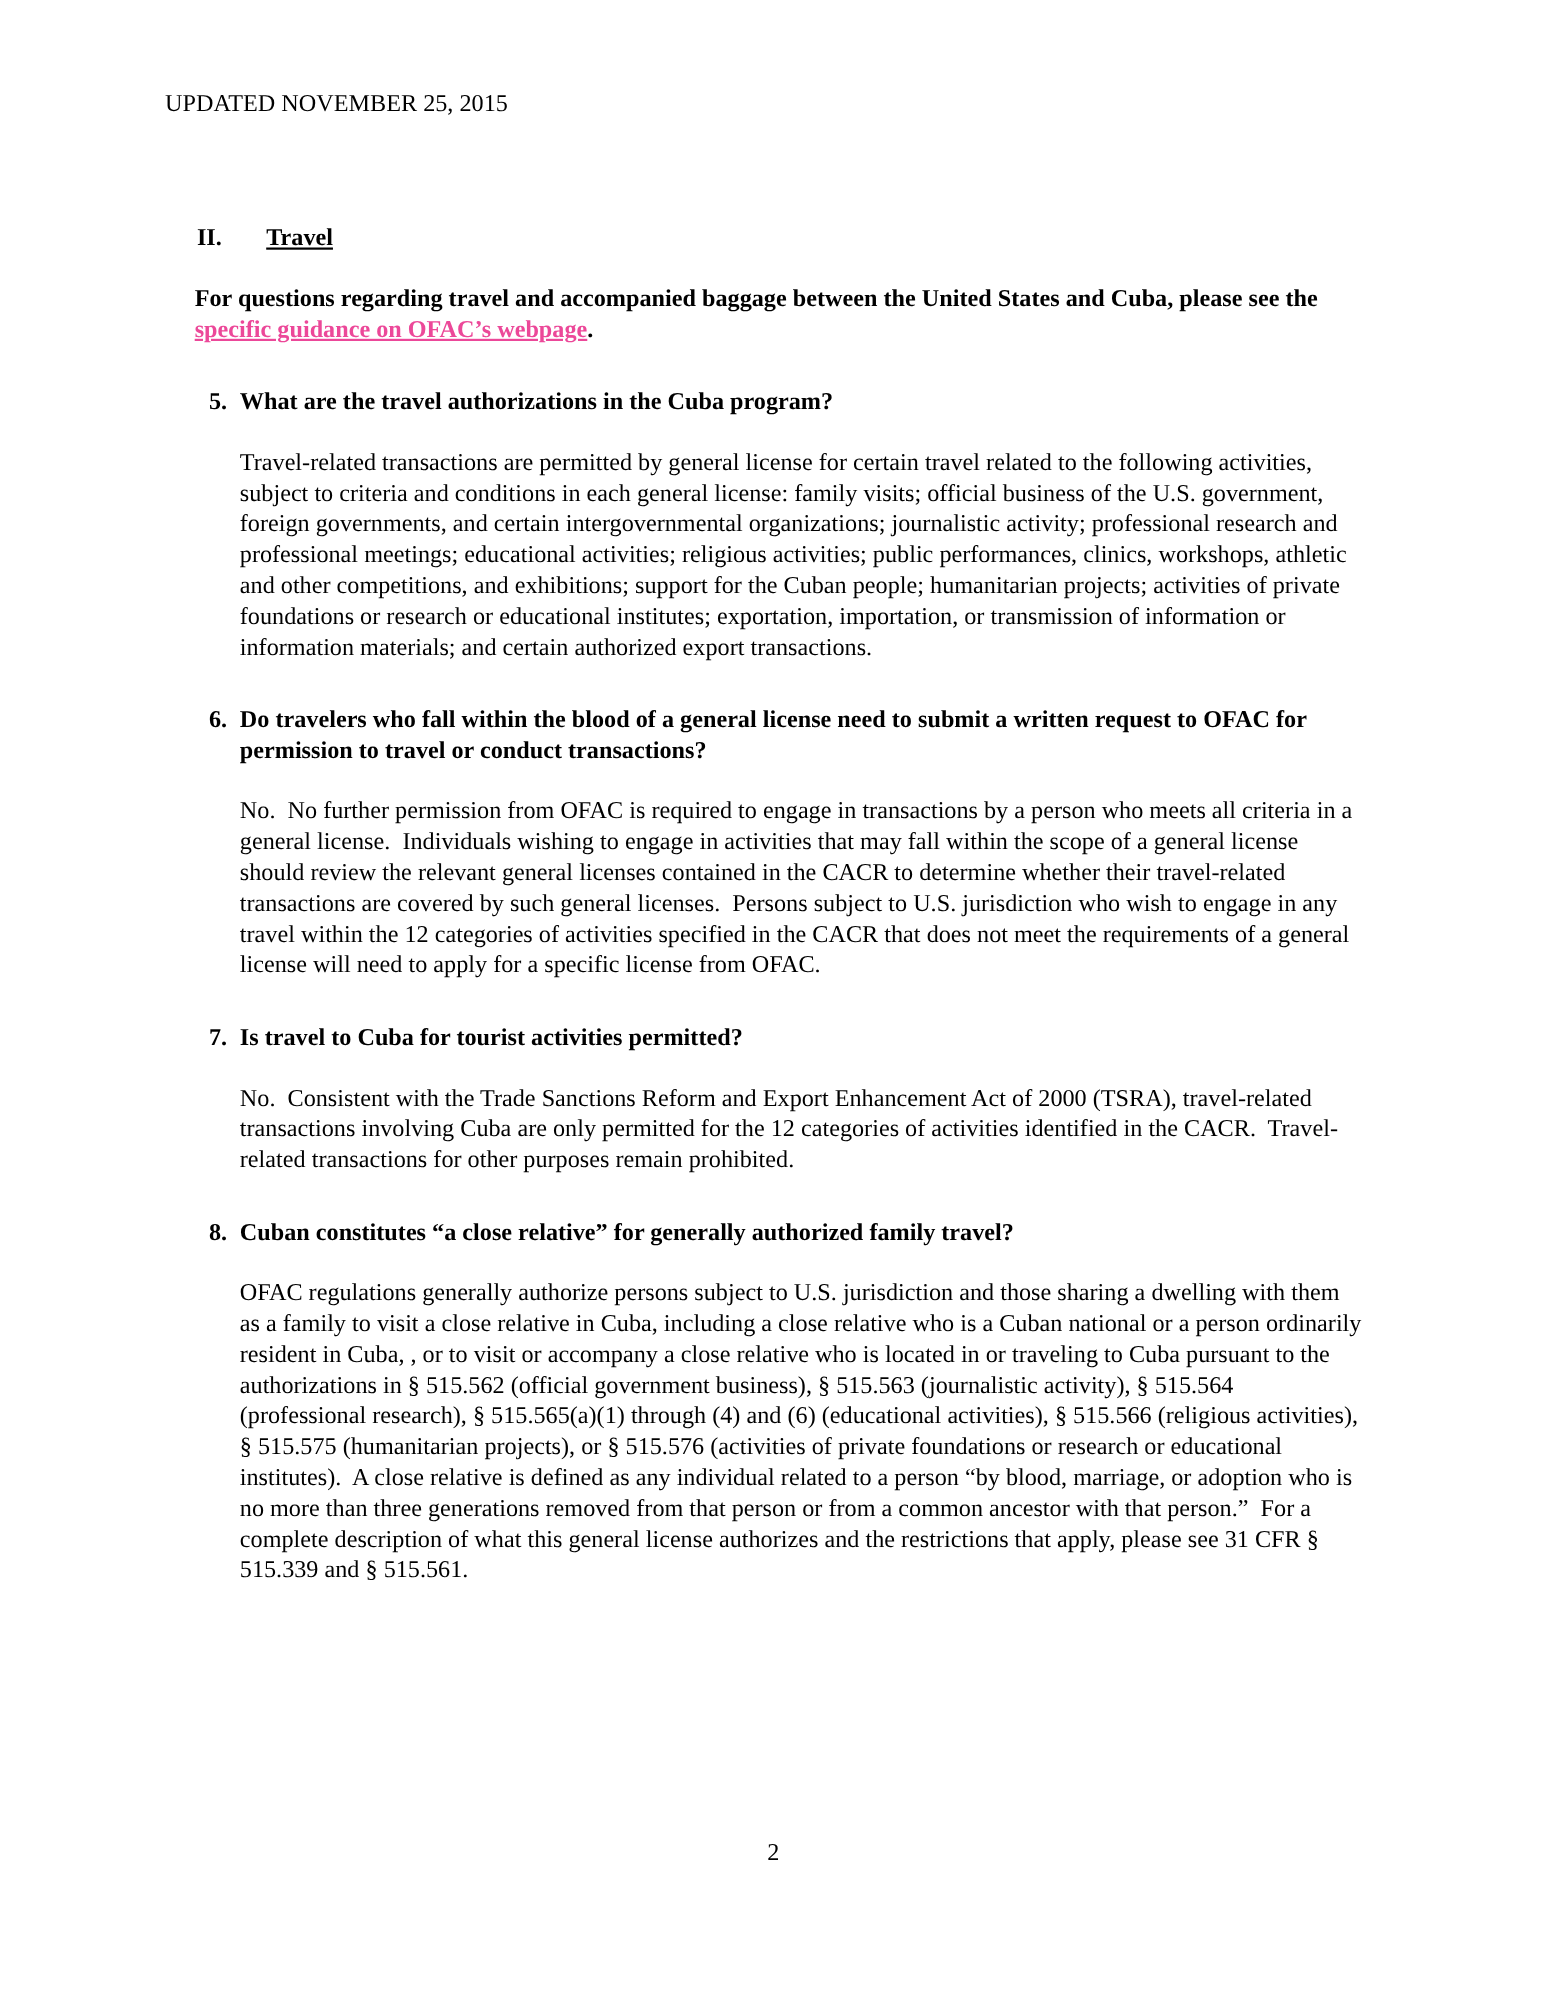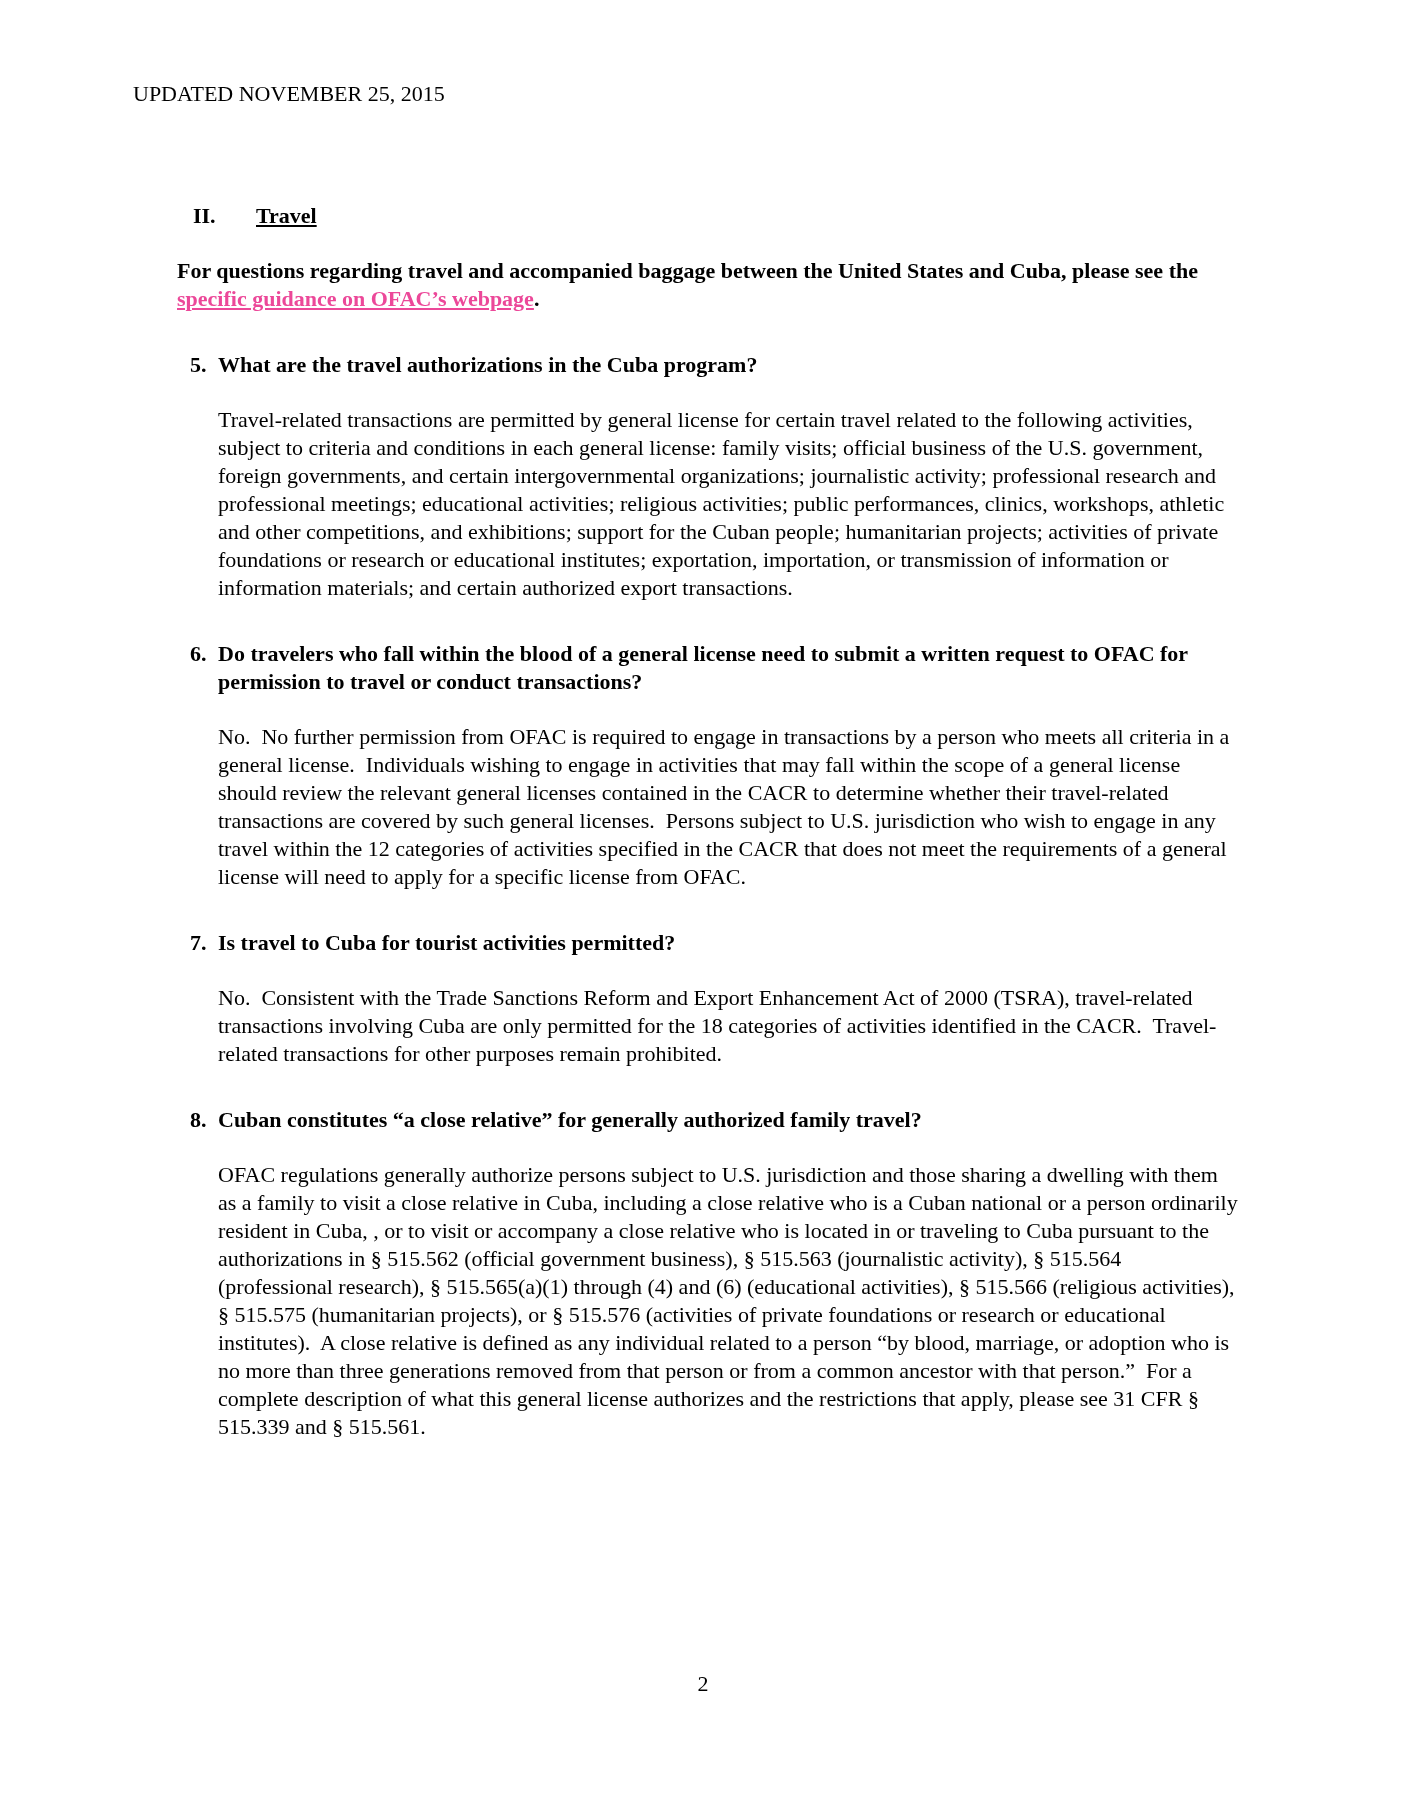--- a/index.html
+++ b/index.html
@@ -13,36 +13,36 @@
     height: 1819px;
     background: #ffffff;
     font-family: "Liberation Serif", "DejaVu Serif", serif;
     font-size: 22px;
     line-height: 28px;
     color: #000000;
     overflow: hidden;
   }
   .doc-header {
     position: absolute;
-    left: 133px;
+    left: 150px;
     top: 80px;
   }
   .content {
     position: absolute;
     left: 177px;
     top: 202px;
     width: 1061px;
   }
   .section-heading {
     font-weight: bold;
   }
   .sec-num {
     display: inline-block;
     width: 63px;
-    margin-left: 16px;
+    margin-left: 2px;
   }
   .sec-title {
     text-decoration: underline;
   }
   .intro {
     font-weight: bold;
     margin: 27px 0 0 0;
   }
   .link {
     color: #ec4899;
@@ -105,21 +105,21 @@
         <span class="q-text">Do travelers who fall within the blood of a general license need to submit a written request to OFAC for permission to travel or conduct transactions?</span>
       </div>
       <p class="answer">No.  No further permission from OFAC is required to engage in transactions by a person who meets all criteria in a general license.  Individuals wishing to engage in activities that may fall within the scope of a general license should review the relevant general licenses contained in the CACR to determine whether their travel-related transactions are covered by such general licenses.  Persons subject to U.S. jurisdiction who wish to engage in any travel within the 12 categories of activities specified in the CACR that does not meet the requirements of a general license will need to apply for a specific license from OFAC.</p>
     </div>
 
     <div class="faq">
       <div class="q-row">
         <span class="q-num">7.</span>
         <span class="q-text">Is travel to Cuba for tourist activities permitted?</span>
       </div>
-      <p class="answer">No.  Consistent with the Trade Sanctions Reform and Export Enhancement Act of 2000 (TSRA), travel-related transactions involving Cuba are only permitted for the 18 categories of activities identified in the CACR.  Travel-related transactions for other purposes remain prohibited.</p>
+      <p class="answer">No.  Consistent with the Trade Sanctions Reform and Export Enhancement Act of 2000 (TSRA), travel-related transactions involving Cuba are only permitted for the 12 categories of activities identified in the CACR.  Travel-related transactions for other purposes remain prohibited.</p>
     </div>
 
     <div class="faq">
       <div class="q-row">
         <span class="q-num">8.</span>
         <span class="q-text">Cuban constitutes “a close relative” for generally authorized family travel?</span>
       </div>
       <p class="answer">OFAC regulations generally authorize persons subject to U.S. jurisdiction and those sharing a dwelling with them as a family to visit a close relative in Cuba, including a close relative who is a Cuban national or a person ordinarily resident in Cuba, , or to visit or accompany a close relative who is located in or traveling to Cuba pursuant to the authorizations in § 515.562 (official government business), § 515.563 (journalistic activity), § 515.564 (professional research), § 515.565(a)(1) through (4) and (6) (educational activities), § 515.566 (religious activities), § 515.575 (humanitarian projects), or § 515.576 (activities of private foundations or research or educational institutes).  A close relative is defined as any individual related to a person “by blood, marriage, or adoption who is no more than three generations removed from that person or from a common ancestor with that person.”  For a complete description of what this general license authorizes and the restrictions that apply, please see 31 CFR § 515.339 and § 515.561.</p>
     </div>
 

